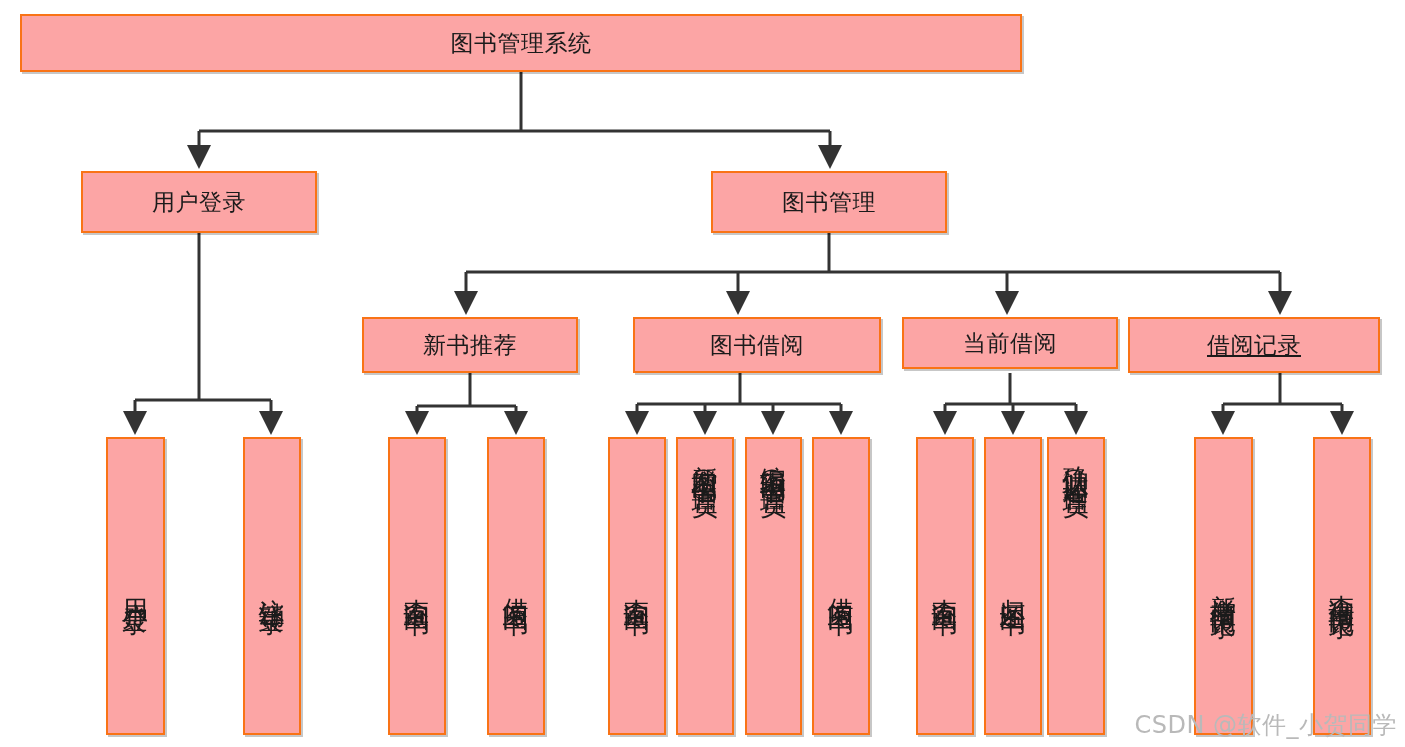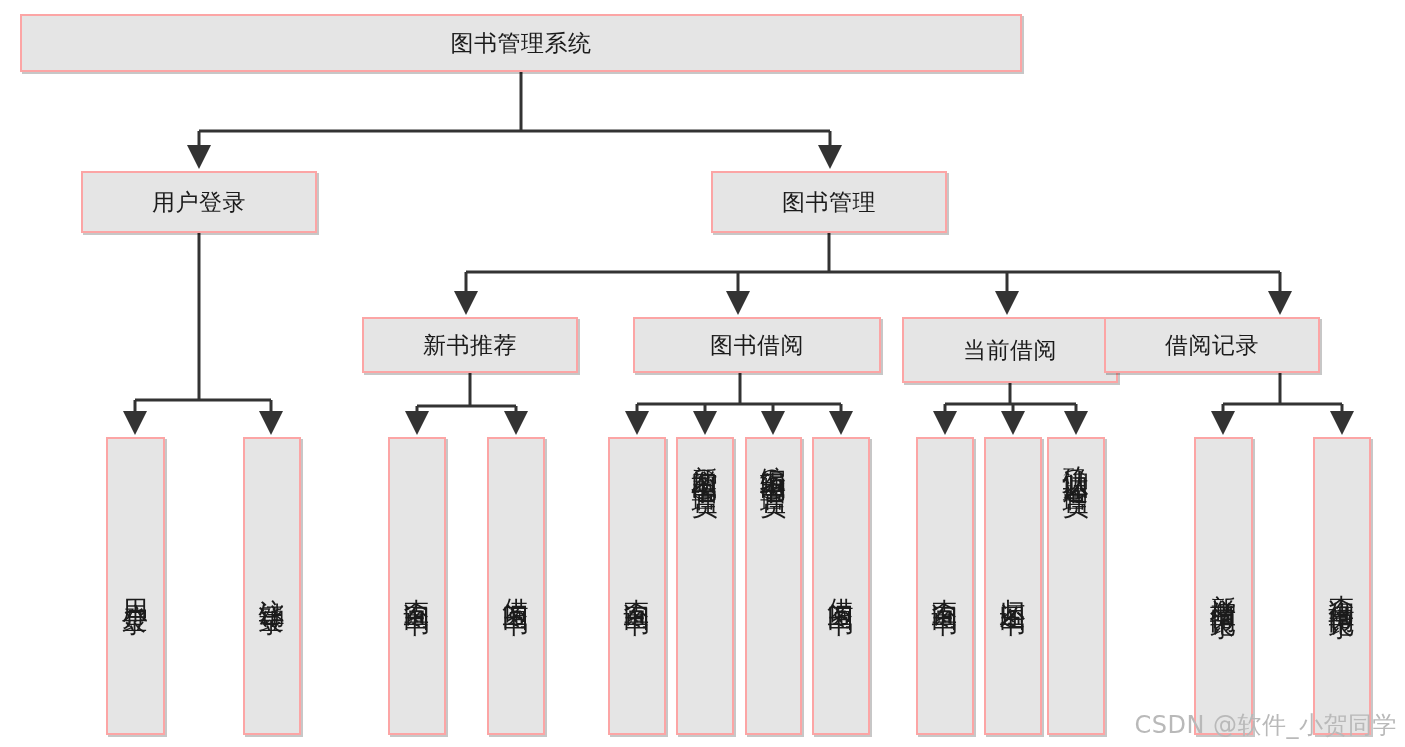--- a/index.html
+++ b/index.html
@@ -22,22 +22,22 @@
     position: absolute;
     left: 0;
     top: 0;
     width: 1405px;
     height: 747px;
     pointer-events: none;
   }
   .node {
     position: absolute;
     box-sizing: border-box;
-    background: #e5e5e5;
-    border: 2px solid #fca5a5;
+    background: #fca5a5;
+    border: 2px solid #f97316;
     box-shadow: 2px 2px 0 rgba(0,0,0,0.22);
     display: flex;
     align-items: center;
     justify-content: center;
     color: #1b1b1b;
     z-index: 2;
   }
   .node .lbl {
     display: block;
     text-align: center;
@@ -143,24 +143,24 @@
   <div class="node h" style="left:711px; top:171px; width:236px; height:62px;">
     <span class="lbl">图书管理</span>
   </div>
 
   <div class="node h" style="left:362px; top:317px; width:216px; height:56px;">
     <span class="lbl">新书推荐</span>
   </div>
   <div class="node h" style="left:633px; top:317px; width:248px; height:56px;">
     <span class="lbl">图书借阅</span>
   </div>
-  <div class="node h" style="left:902px; top:317px; width:216px; height:66px;">
+  <div class="node h" style="left:902px; top:317px; width:216px; height:52px;">
     <span class="lbl">当前借阅</span>
   </div>
-  <div class="node h" style="left:1104px; top:317px; width:216px; height:56px;">
+  <div class="node h" style="left:1128px; top:317px; width:252px; height:56px;text-decoration:underline;">
     <span class="lbl">借阅记录</span>
   </div>
 
   <div class="node v fit-mid" style="left:106px; top:437px; width:59px; height:298px;">
     <span class="lbl">用户登录</span>
   </div>
   <div class="node v fit-mid" style="left:243px; top:437px; width:58px; height:298px;">
     <span class="lbl">注销登录</span>
   </div>
   <div class="node v fit-mid" style="left:388px; top:437px; width:58px; height:298px;">

